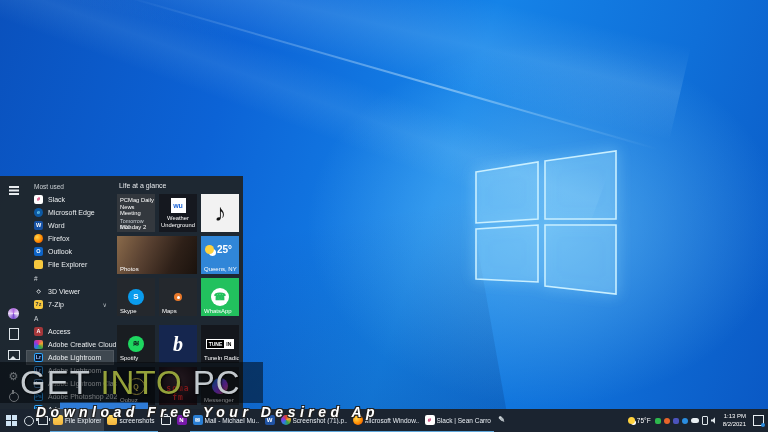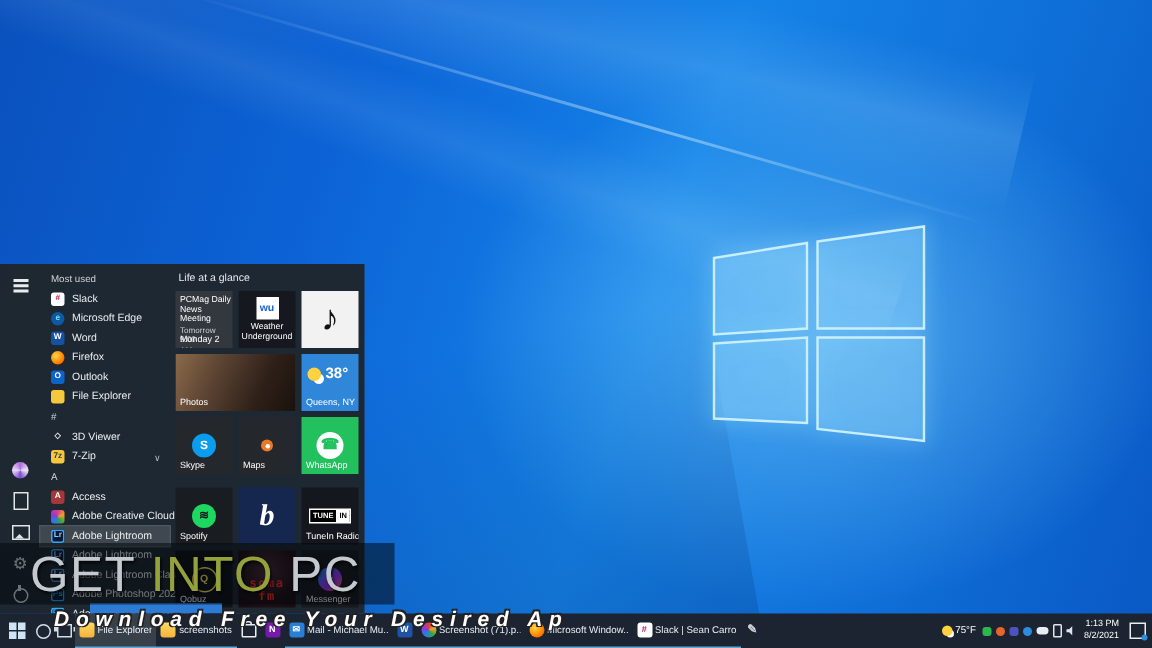--- a/index.html
+++ b/index.html
@@ -249,21 +249,21 @@
               <span class="tile-glyph" style="font-size: 24px; color: rgb(17, 17, 17);">♪</span>
             </div>
           </div>
           <div class="tile span2">
             <div class="photo-img"></div>
             <div class="tile-label">Photos</div>
           </div>
           <div class="tile" style="background: rgb(48, 134, 216);">
             <div class="wx-row">
               <span class="wx-icon"></span>
-              <span class="wx-temp">38°</span>
+              <span class="wx-temp">25°</span>
             </div>
             <div class="tile-label">Queens, NY</div>
           </div>
           <div class="tile" style="background: rgb(36, 40, 45);">
             <div class="tile-center">
               <span class="tile-glyph" style="font-size: 8px; width: 16px; height: 16px; background: rgb(10, 156, 237); border-radius: 50%; color: rgb(255, 255, 255);">S</span>
             </div>
             <div class="tile-label">Skype</div>
           </div>
           <div class="tile" style="background: rgb(36, 40, 45);">

